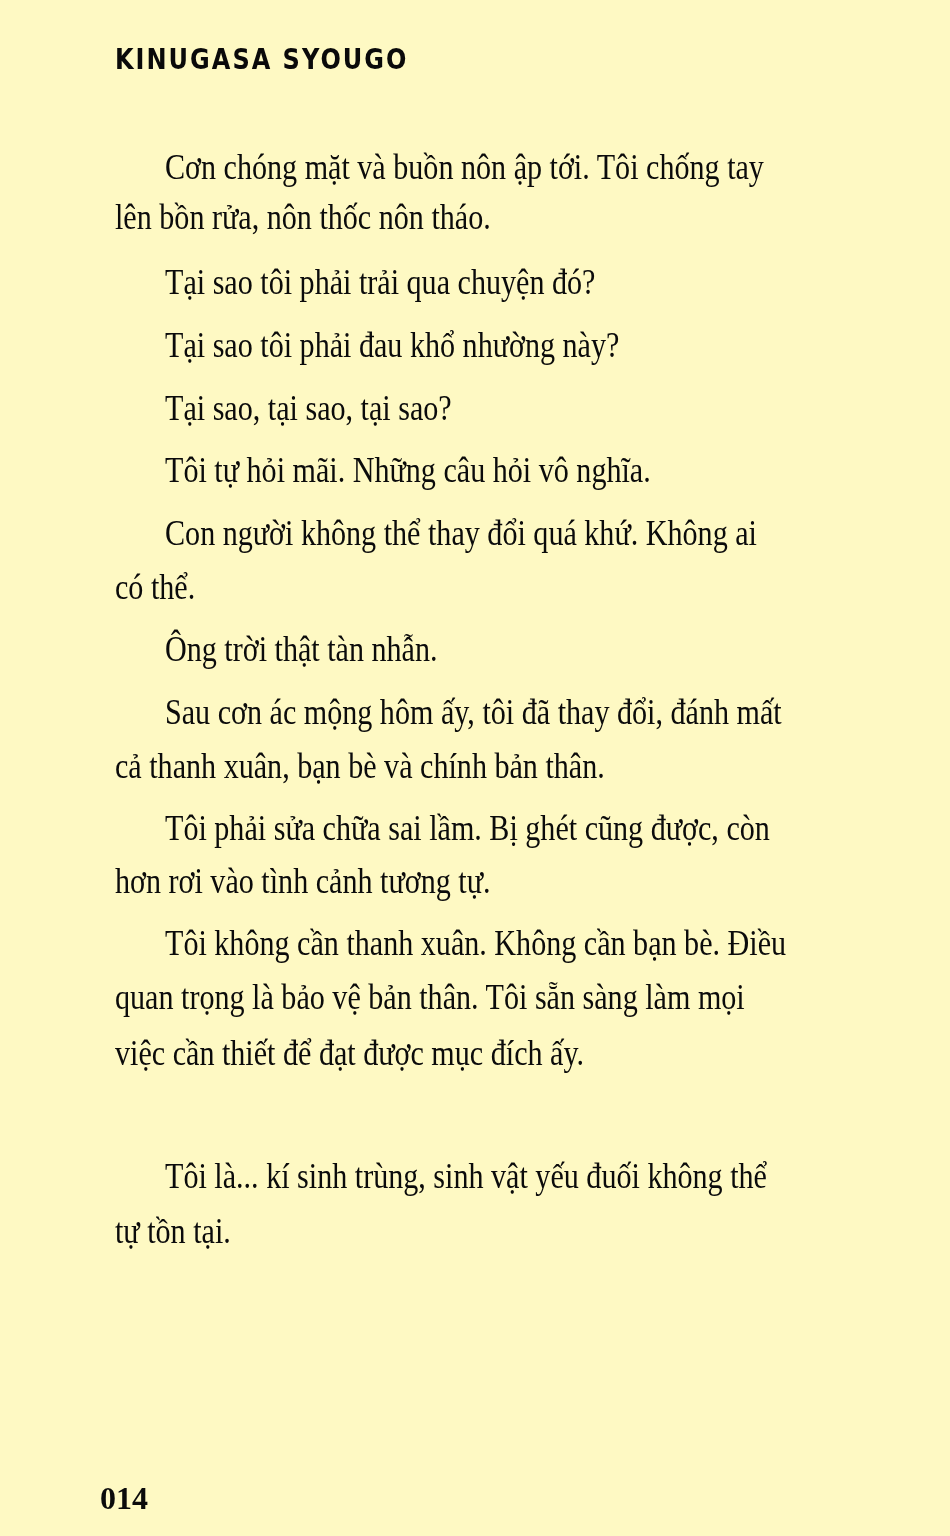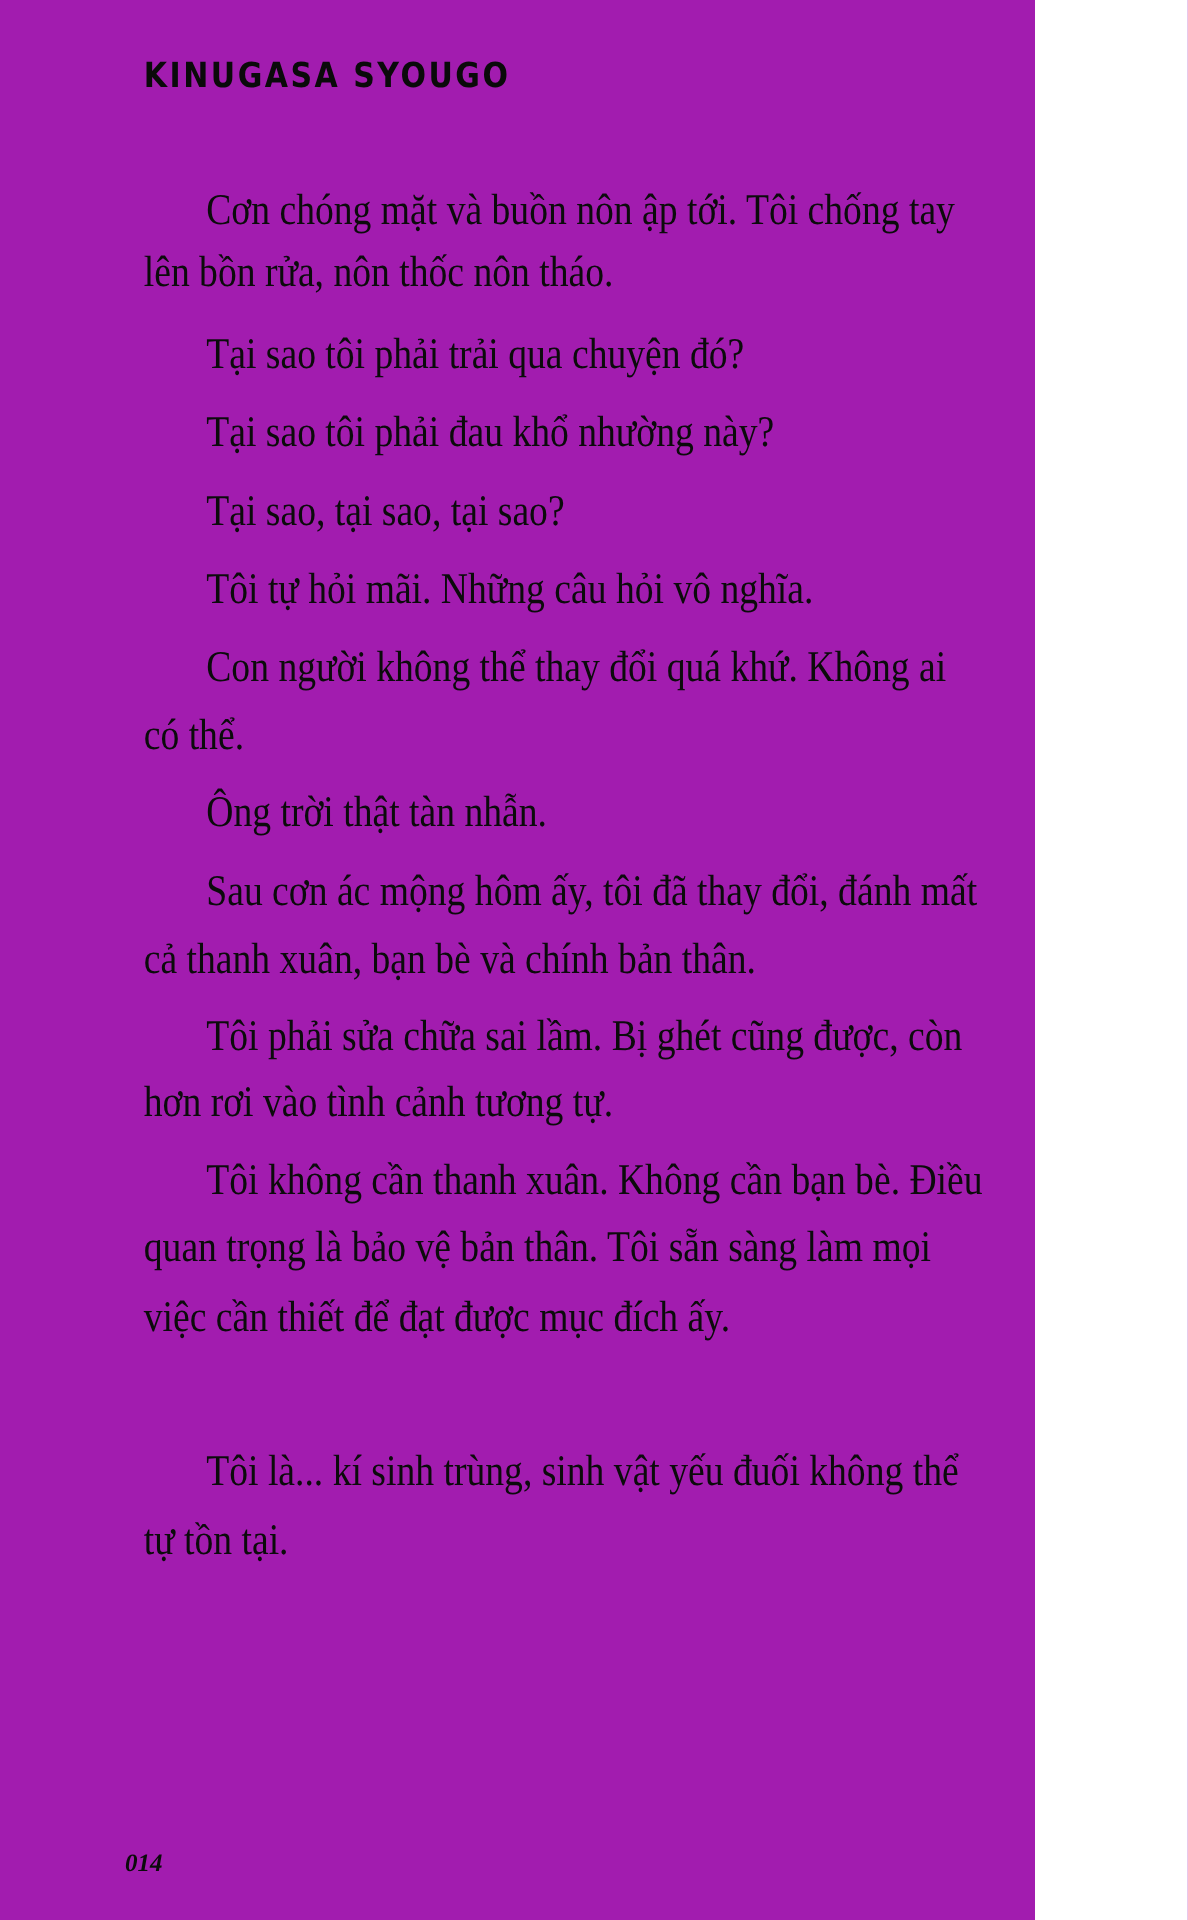--- a/index.html
+++ b/index.html
@@ -1,35 +1,35 @@
 <!DOCTYPE html>
 <html><head>
 <meta charset="utf-8">
 <style>
   html, body { margin: 0; padding: 0; background: #ffffff; }
   body { width: 950px; height: 1536px; position: relative; overflow: hidden; }
-  .page { position: absolute; left: 0; top: 0; width: 828px; height: 1536px; background: #a21caf; }
+  .page { position: absolute; left: 0; top: 0; width: 950px; height: 1536px; background: #fef9c3; }
   .header {
     position: absolute; left: 115px; top: 44px;
     font-family: "DejaVu Sans", sans-serif; font-weight: bold;
     font-size: 24px; letter-spacing: 2px; color: #0a0a0a;
     transform: scaleY(1.15); transform-origin: left top;
   }
   .line {
     position: absolute; white-space: nowrap;
     font-family: "Liberation Serif", serif; font-size: 35px;
     color: #0b0b0b; line-height: 40px;
     transform: scaleX(0.86); transform-origin: left top;
   }
   .line.indent { left: 165px; }
   .line.noindent { left: 115px; }
   .pagenum {
     position: absolute; left: 100px; top: 1480px;
-    font-family: "Liberation Serif", serif; font-style: italic; font-weight: bold;
-    font-size: 20px; color: #0b0b0b;
+    font-family: "Liberation Serif", serif; font-weight: bold;
+    font-size: 32px; color: #0b0b0b;
   }
 </style>
 </head>
 <body>
 
 <div class="page">
   <div class="header">KINUGASA SYOUGO</div>
 
   <div id="body-text">
     <div class="line indent" style="top:148px">Cơn chóng mặt và buồn nôn ập tới. Tôi chống tay</div>

